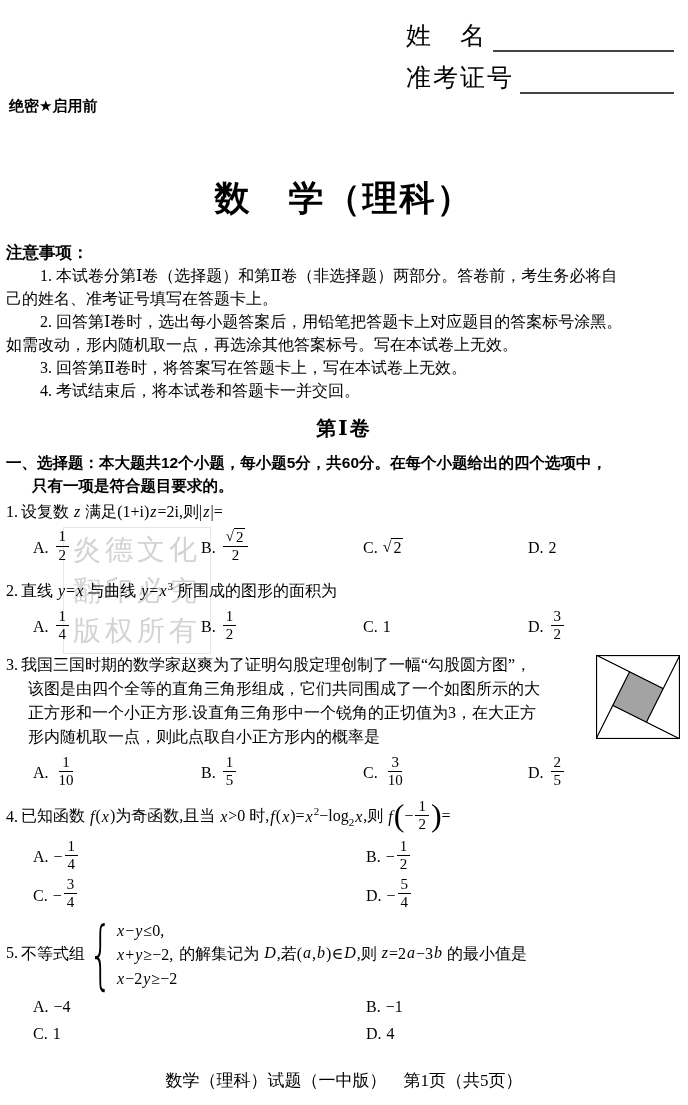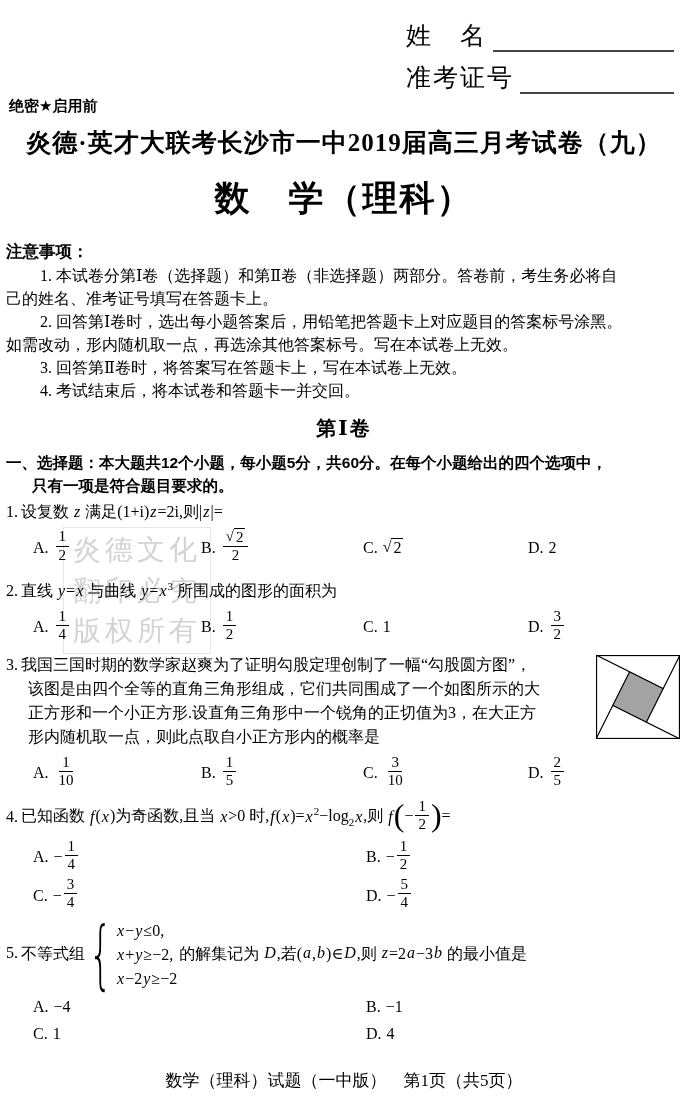--- a/index.html
+++ b/index.html
@@ -23,21 +23,21 @@
 
   
   .watermark{position:absolute;left:63px;top:527px;width:146px;height:125px;
          border:1px solid #e6e6e6;display:flex;flex-direction:column;align-items:center;
          justify-content:space-evenly;z-index:0;
          font-family:"Liberation Sans","DejaVu Sans",sans-serif;font-weight:normal;font-size:28px;
          letter-spacing:4px;user-select:none;text-align:right;}
 
   
   .content{position:absolute;top:242px;left:6px;width:676px;z-index:1;}
-  .notice-head{font-family:Liberation Mono, monospace;font-weight:bold;
+  .notice-head{font-family:Liberation Serif, serif;font-weight:bold;
          font-size:16.5px;line-height:22px;}
   .notice-line{font-size:16px;line-height:23px;white-space:nowrap;}
   .notice-line.ind{text-indent:34px;}
   .volume{text-align:center;font-size:20px;font-weight:600;margin:13px 0 9px 0;letter-spacing:2px;}
   .section-head{font-family:"Liberation Sans","DejaVu Sans",sans-serif;font-weight:bold;
          font-size:15.5px;line-height:23px;white-space:nowrap;}
   .section-head .l2{padding-left:26px;}
 
   
   .q{margin-top:3px;}
@@ -85,21 +85,20 @@
       <span class="hdr-line"></span>
     </div>
     <div class="hdr-row">
       <span class="hdr-label">准考证号</span>
       <span class="hdr-line"></span>
     </div>
   </div>
 
   <div class="secrecy">绝密★启用前</div>
 
-  <div class="title">炎德·英才大联考长沙市一中2019届高三月考试卷（九）</div>
   <div class="subtitle">数　学（理科）</div>
 
   <div class="watermark" id="watermark" style="color: rgb(211, 211, 211); border-color: rgb(230, 230, 230);">
       <div>炎德文化</div>
       <div>翻印必究</div>
       <div>版权所有</div>
     </div>
 
   <div class="content">
     <div class="notice-head">注意事项：</div>

